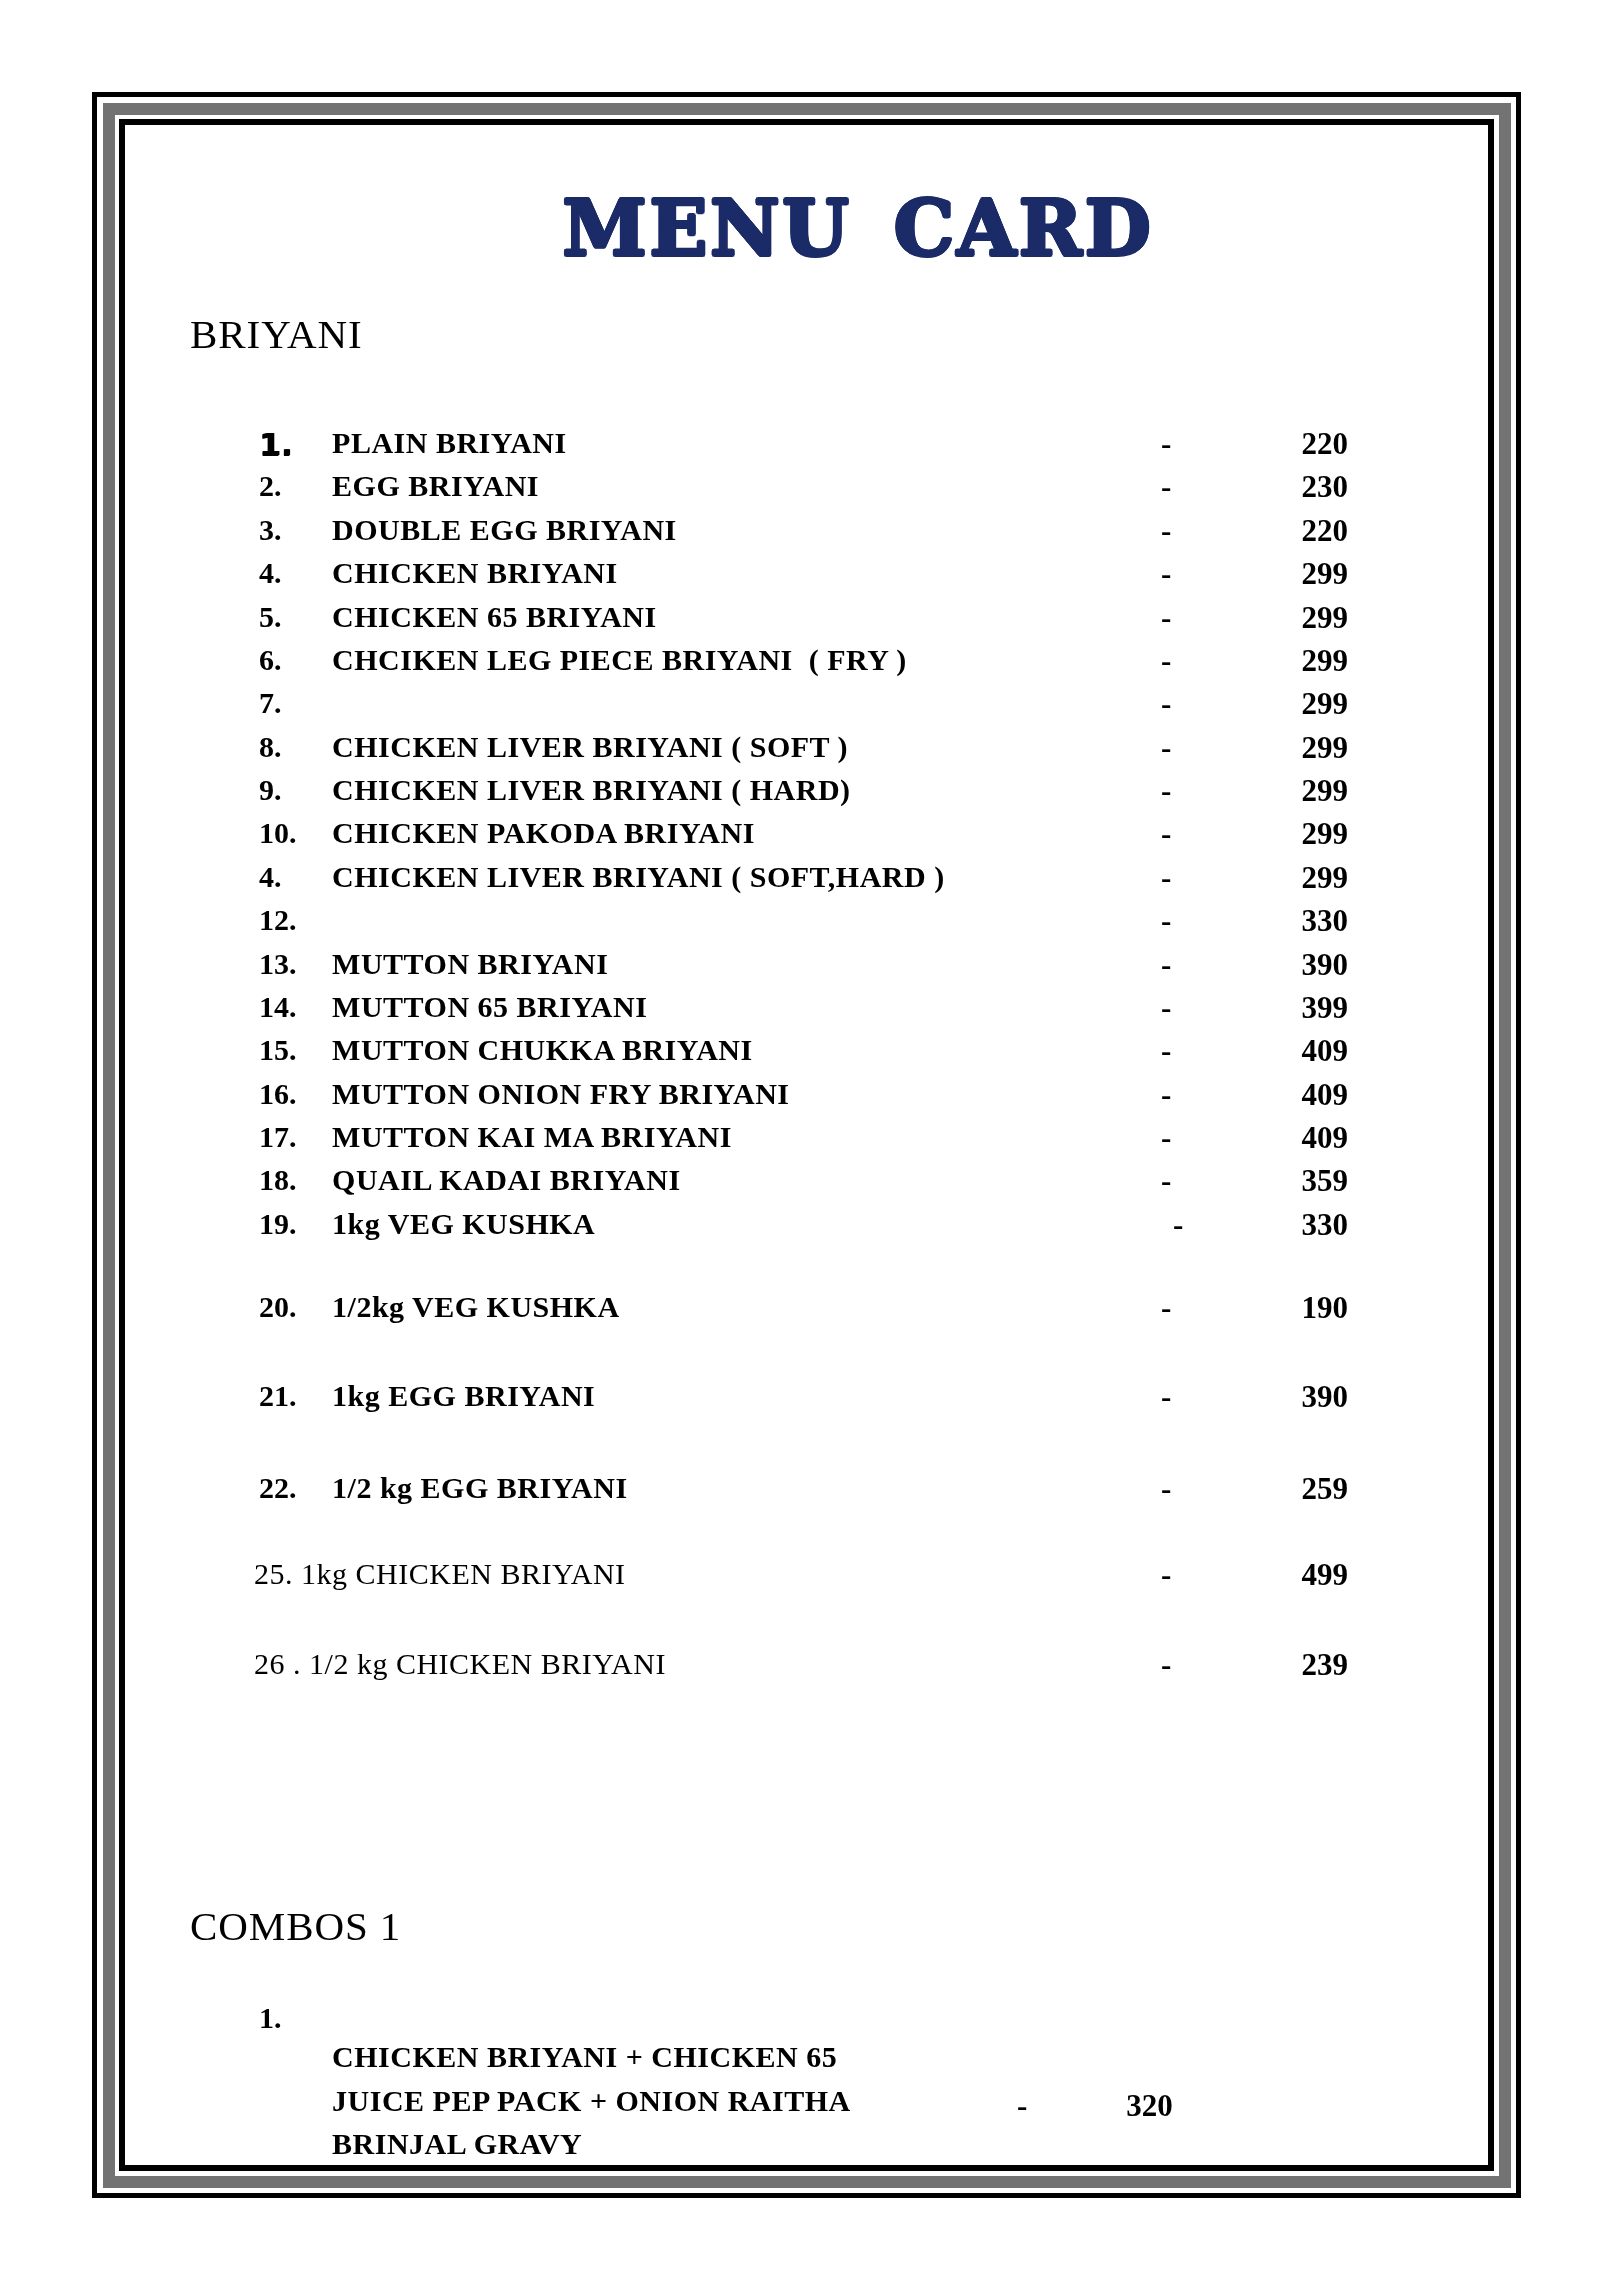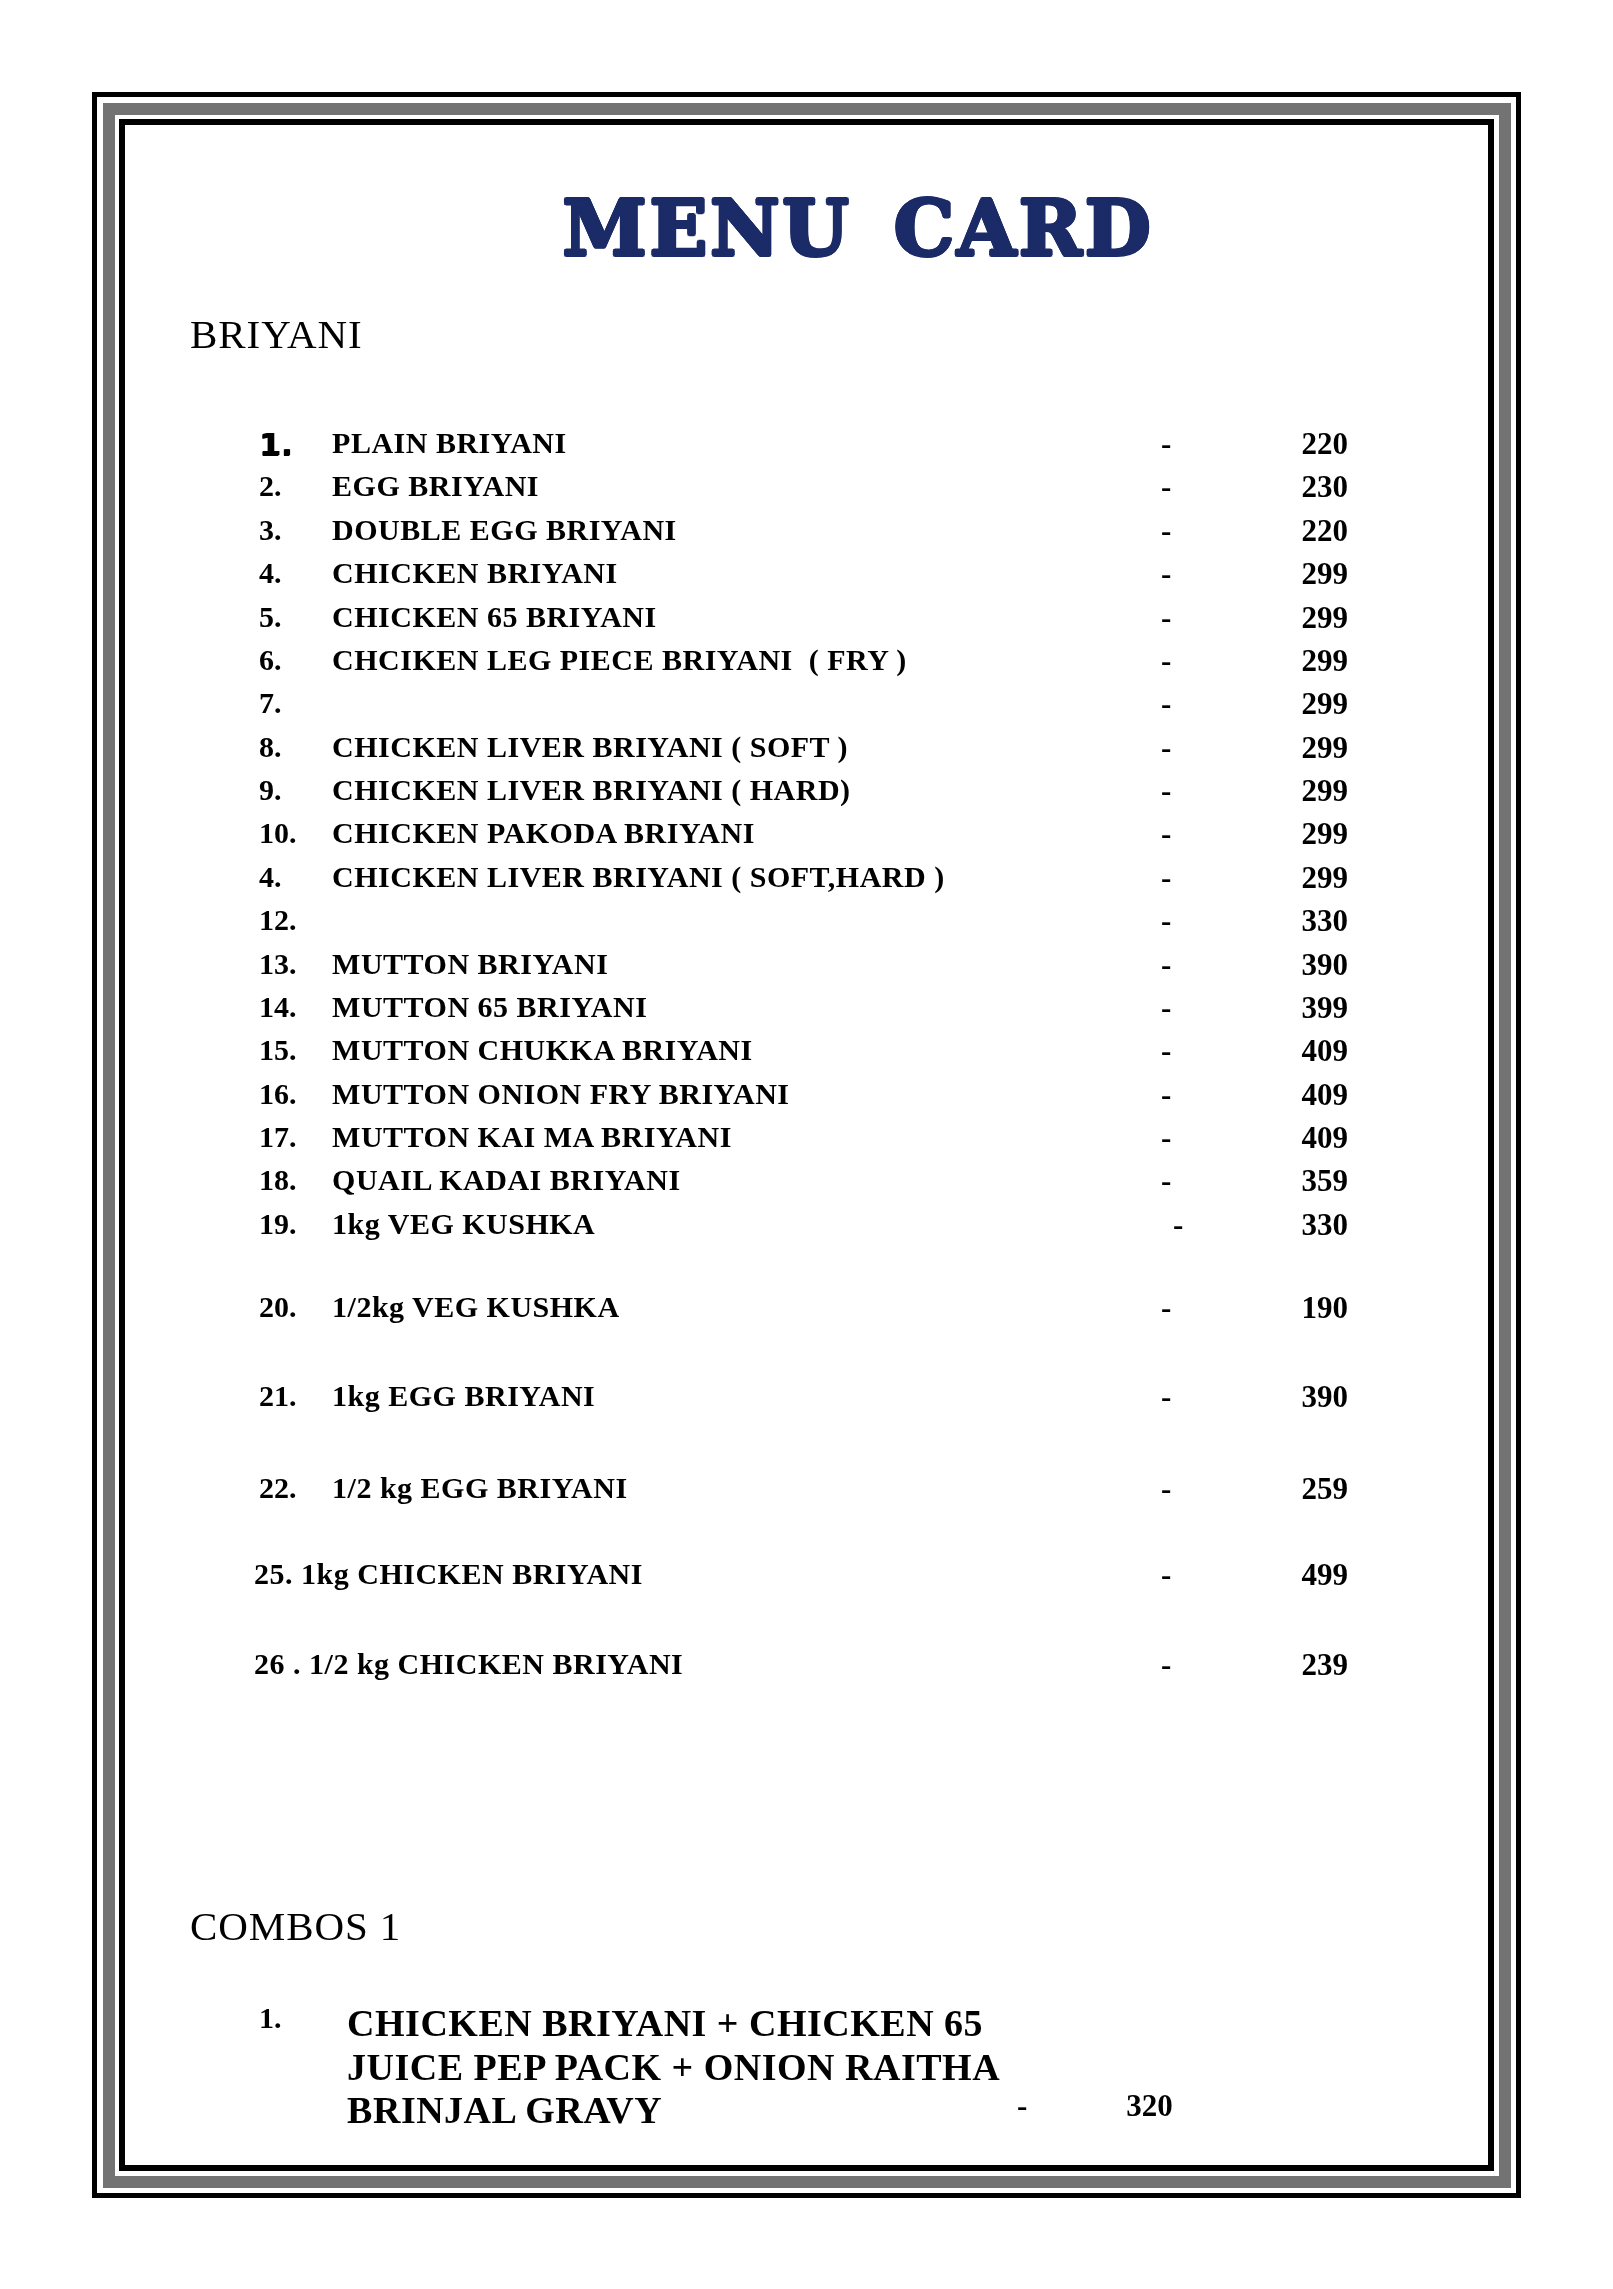--- a/index.html
+++ b/index.html
@@ -59,28 +59,28 @@
   .rows { position: absolute; left: 0; top: 301px; width: 1359px; }
   .row { position: absolute; left: 0; width: 1359px; height: 43px; }
   .row span { position: absolute; white-space: pre; }
   .num   { left: 134px; font-weight: bold; font-size: 30px; }
   .fat-num {
     font-family: "DejaVu Sans", sans-serif;
     font-size: 31px;
     text-shadow: 0.9px 0 0 #000, 0 0.9px 0 #000;
   }
   .nm    { left: 207px; font-weight: bold; font-size: 30px; letter-spacing: 0.5px; }
-  .inline-nm { left: 129px; font-weight: bold; font-size: 30px; letter-spacing: 0.5px; }
+  .inline-nm { left: 129px; font-weight: normal; font-size: 30px; letter-spacing: 0.5px; }
   .dash  { left: 1036px; font-weight: bold; font-size: 31px; }
   .dash-offset { left: 1048px; }
   .price { left: 1094px; width: 129px; text-align: right; font-weight: bold; font-size: 31px; }
 
   
   .combo-num   { position: absolute; left: 134px; font-weight: bold; font-size: 30px; }
-  .combo-line  { position: absolute; left: 222px; font-weight: bold; font-size: 38px; letter-spacing: 0.5px; white-space: pre; }
+  .combo-line  { position: absolute; left: 207px; font-weight: bold; font-size: 30px; letter-spacing: 0.5px; white-space: pre; margin-top: 39px; }
   .combo-dash  { position: absolute; left: 892px; font-weight: bold; font-size: 31px; }
   .combo-price { position: absolute; left: 960px; width: 129px; text-align: center; font-weight: bold; font-size: 31px; }
 </style>
 </head>
 <body>
 
 <div class="border-outer">
  <div class="border-mid">
   <div class="border-inner">
    <div class="content">

